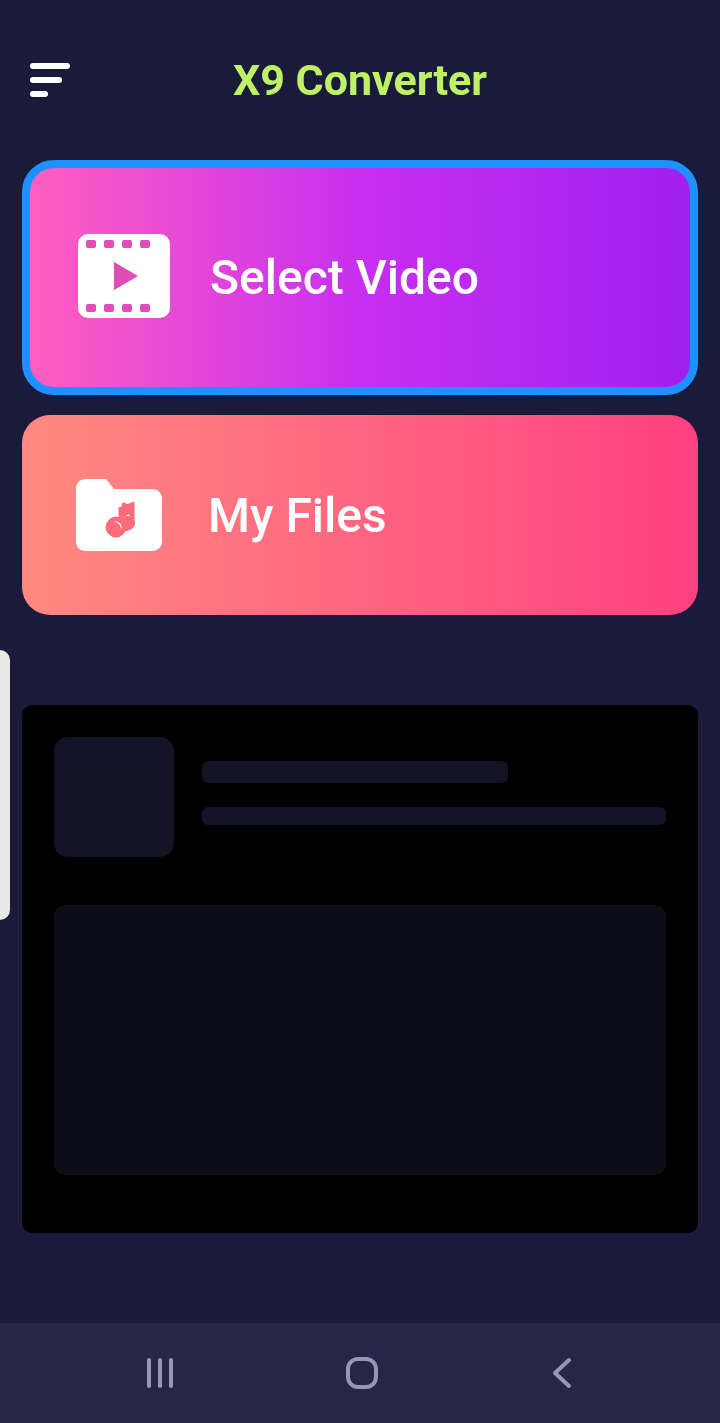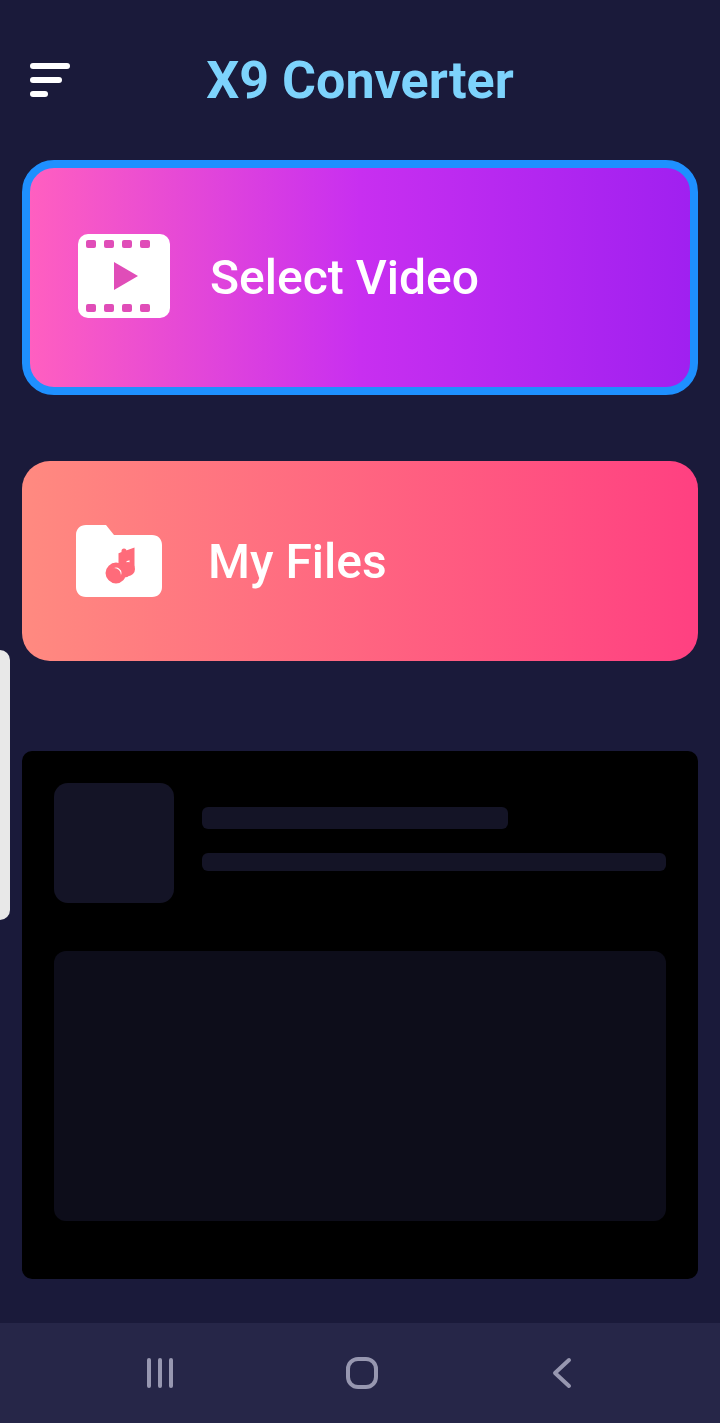--- a/index.html
+++ b/index.html
@@ -32,23 +32,23 @@
     height: 6px;
     background: #fff;
     border-radius: 3px;
   }
   .menu-icon span:nth-child(1) { width: 40px; }
   .menu-icon span:nth-child(2) { width: 32px; }
   .menu-icon span:nth-child(3) { width: 18px; }
   .title {
     flex: 1;
     text-align: center;
-    font-size: 52px;
+    font-size: 43px;
     font-weight: 700;
-    color: #7dd3fc;
+    color: #bef264;
     padding-right: 48px;
   }
 
   
   .cards {
     padding: 20px 22px 0 22px;
     display: flex;
     flex-direction: column;
     gap: 20px;
   }
@@ -62,21 +62,20 @@
     cursor: pointer;
   }
   .card-select-video {
     background: linear-gradient(90deg, #ff5fc0 0%, #c82ff0 50%, #a020f0 100%);
     border: 8px solid #1e90ff;
     border-radius: 32px;
     height: 235px;
   }
   .card-my-files {
     background: linear-gradient(90deg, #ff8a80 0%, #ff4081 100%);
-    margin-top: 46px;
   }
   .card-label {
     font-size: 48px;
     font-weight: 500;
     color: #fff;
   }
 
   
   .side-handle {
     position: absolute;

